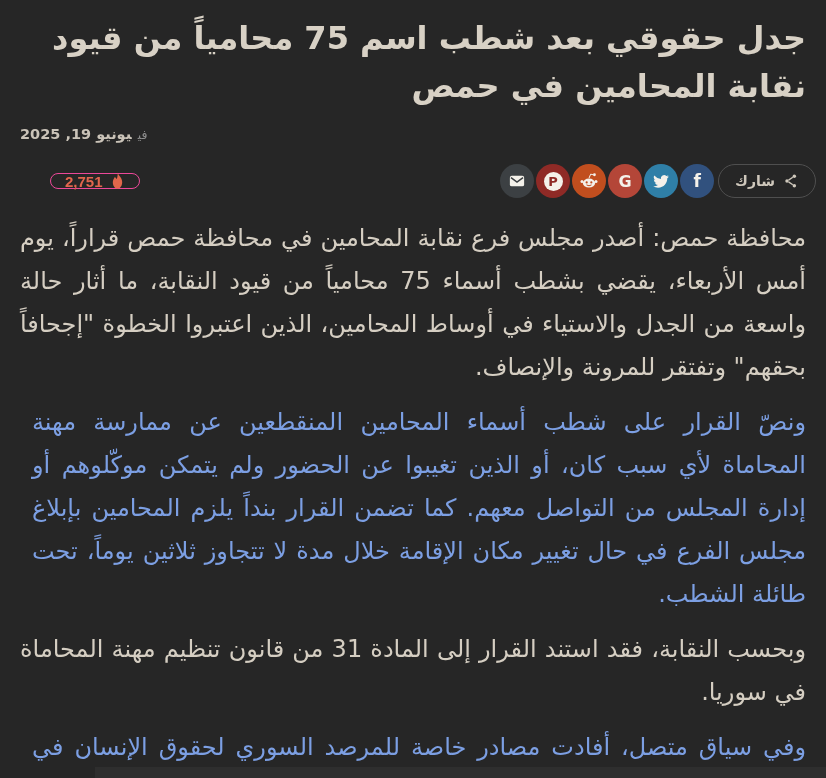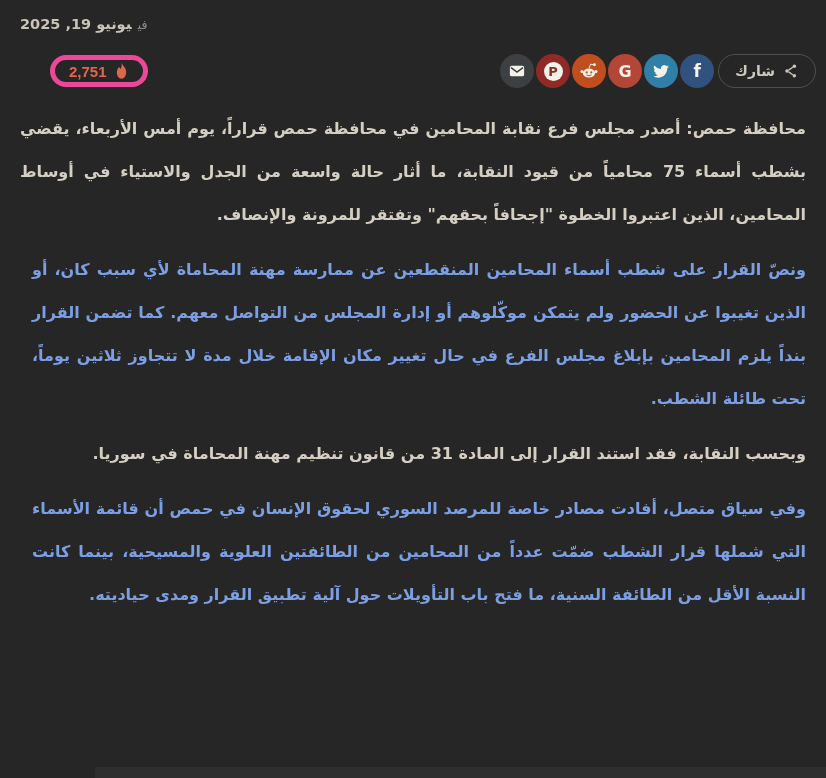--- a/index.html
+++ b/index.html
@@ -38,41 +38,42 @@
   .letter.g { font-size:16px; }
   .letter.f { font-size:17px; }
   .pin-disc {
     width:19px; height:19px; border-radius:50%; background:#f4f1ea;
     display:flex; align-items:center; justify-content:center;
   }
   .pin-p { color:#8f2a26; font-weight:800; font-size:13px; line-height:1; }
   .spacer { flex:1; }
   .views-badge {
     display:flex; align-items:center; gap:7px;
-    height:32px; padding:0 14px; margin-left:50px;
-    background:transparent; border:5px solid #ec4899; border-radius:16px;
+    height:16px; padding:0 14px; margin-left:50px;
+    background:transparent; border:1px solid #ec4899; border-radius:16px;
     cursor:pointer;
   }
   .views-count { color:#e2664d; font-size:15px; font-weight:700; direction:ltr; }
   .article-body { padding:18px 20px 0 20px; }
   .para {
-    font-size:16px; font-weight:700; line-height:43px;
+    font-size:24px; font-weight:400; line-height:43px;
     color:#d5cec2; text-align:justify; margin-bottom:12px;
   }
   .para.link { color:#7c9fe3; cursor:pointer;margin-left:12px; }
   .next-edge {
     position:absolute; bottom:0; left:95px; right:0; height:11px;
     background:#2e2e2e;
   }
 </style>
 </head>
 <body>
 
 <div class="page">
 
+  <h1 class="title">جدل حقوقي بعد شطب اسم 75 محامياً من قيود نقابة المحامين في حمص</h1>
 
   <div class="date-row">
     <span class="date-prefix">في</span><span class="date-value">يونيو 19, 2025</span>
   </div>
 
   <div class="share-row">
 
     <button class="share-pill">
       <span style="display:flex;">
         <svg width="16" height="16" viewBox="0 0 24 24">

